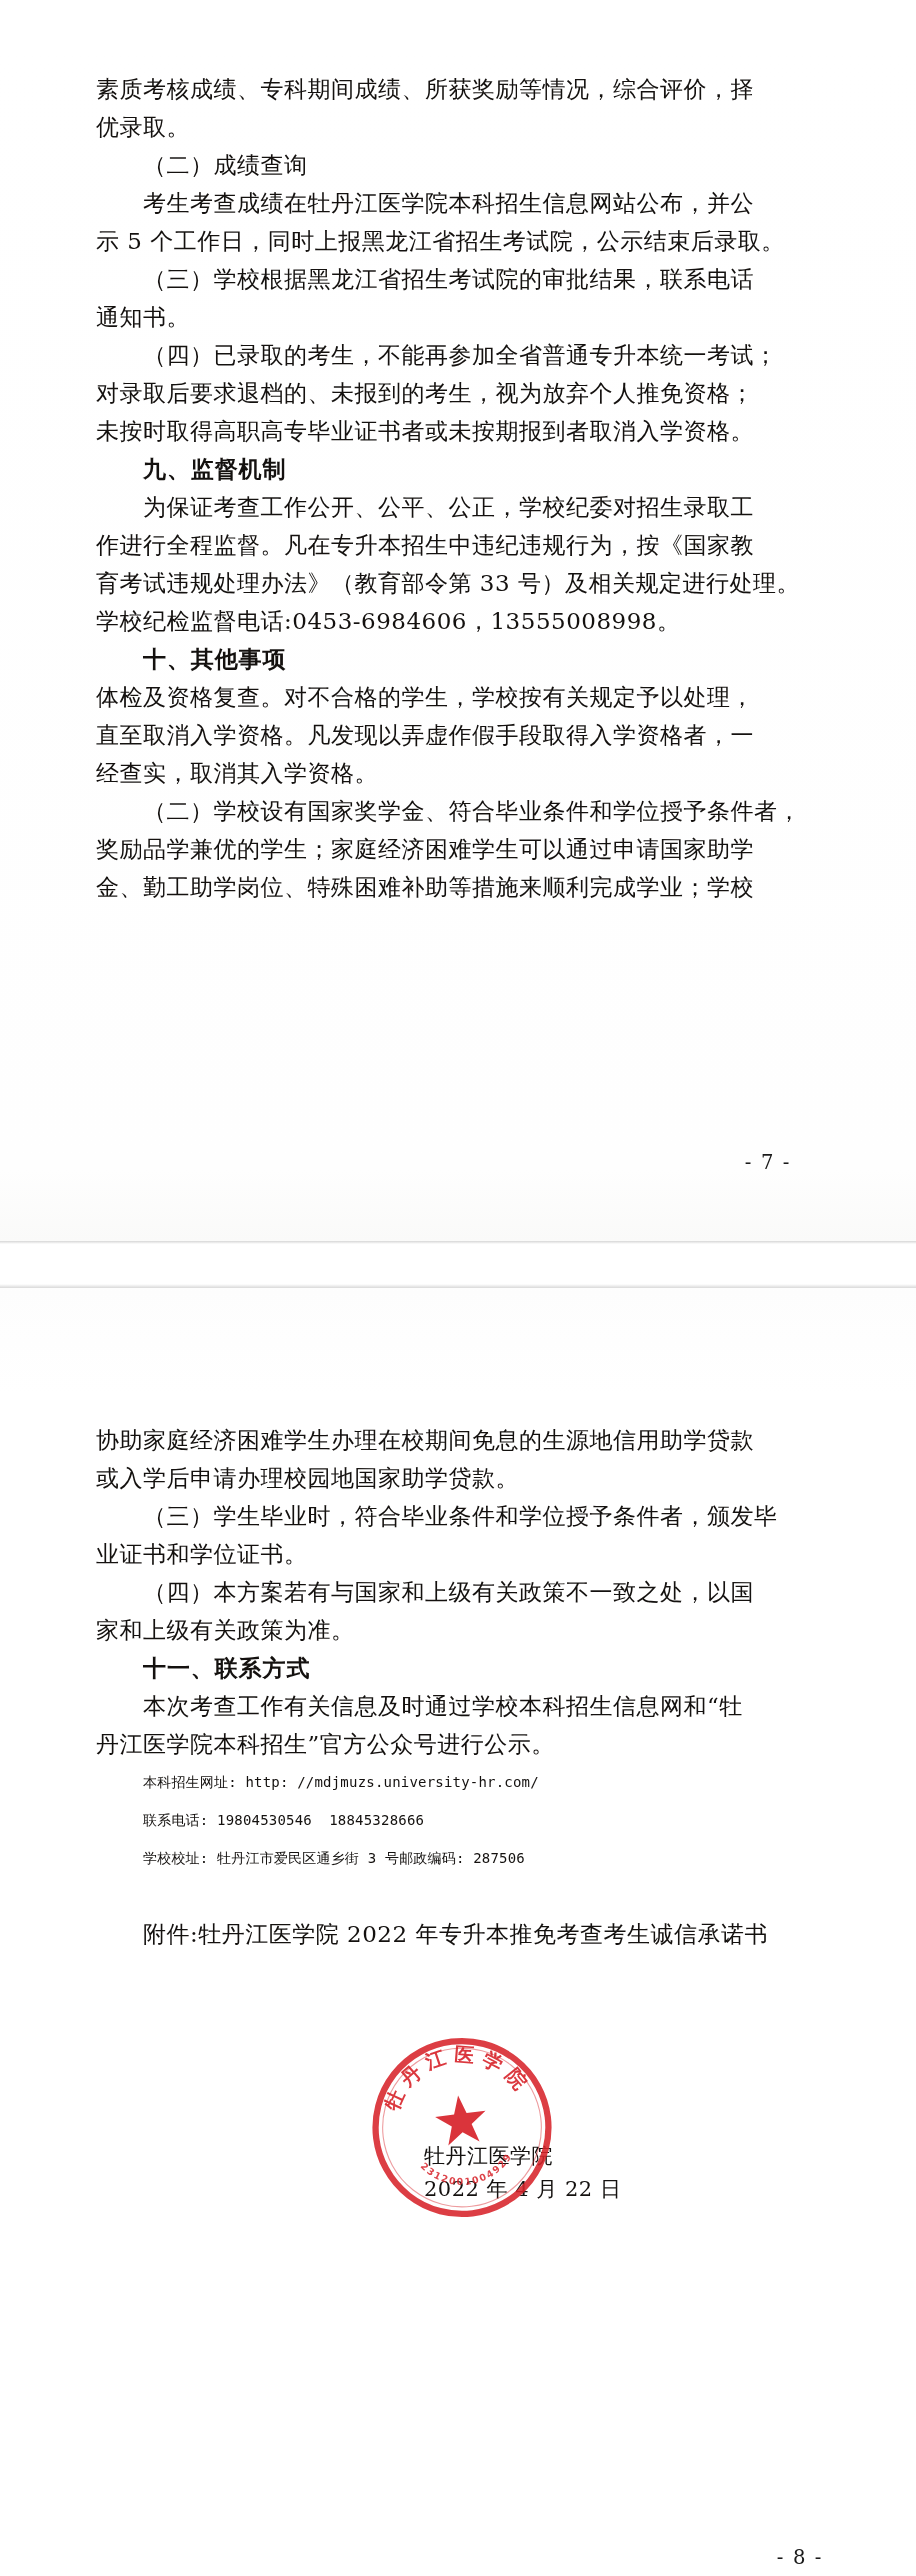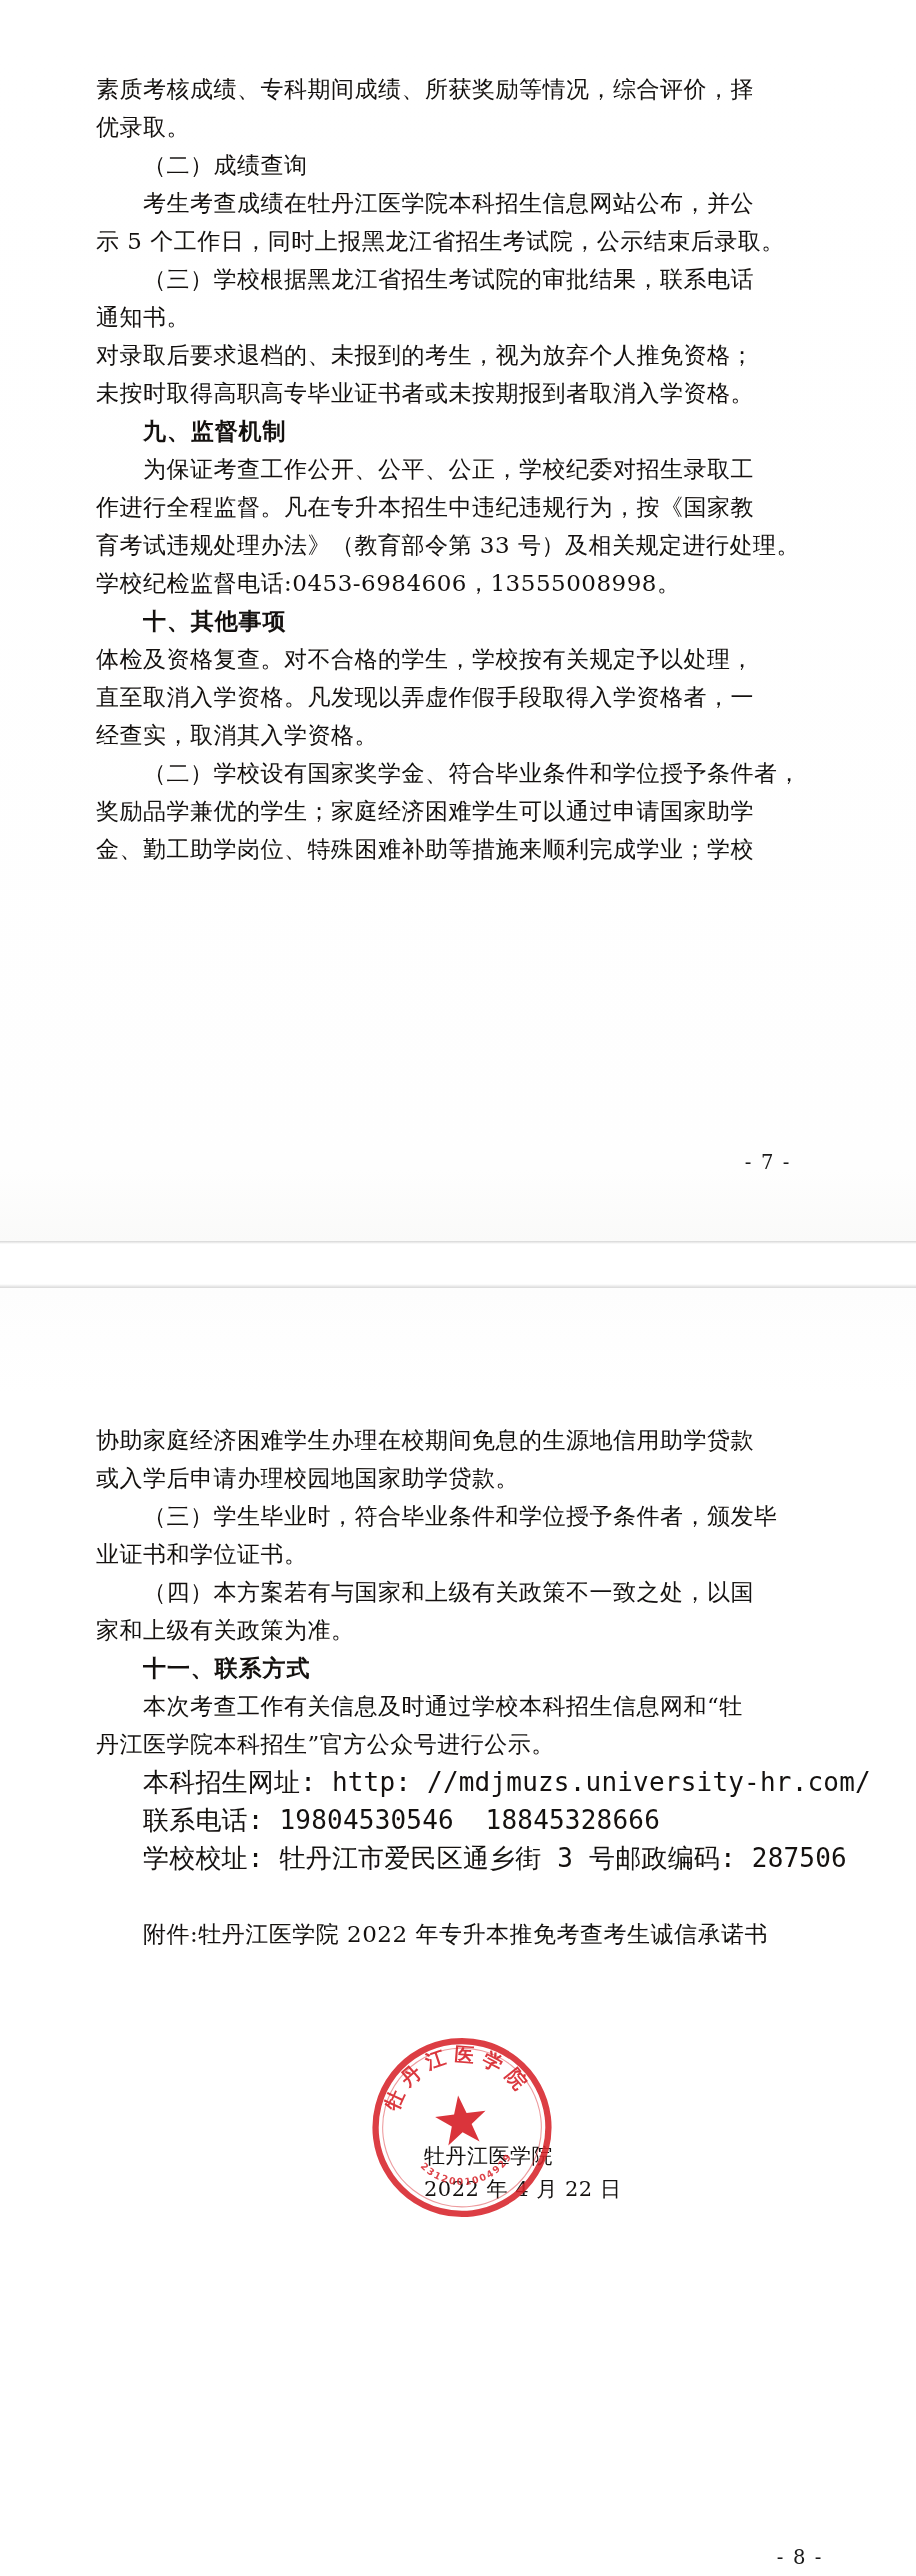--- a/index.html
+++ b/index.html
@@ -77,21 +77,21 @@
     text-indent: 47px;
   }
   .ln.head {
     font-weight: 700;
     text-indent: 47px;
     letter-spacing: 0.9px;
   }
   .ln.mono {
     font-family: "DejaVu Sans Mono", "Liberation Mono", monospace;
     letter-spacing: 0.2px;
-    font-size: 26px;
+    font-size: 14px;
   }
   .blank {
     height: 38px;
   }
   
   .page-num {
     position: absolute;
     font-size: 19.6px;
     line-height: 23.5px;
     color: #1a1a1a;
@@ -120,20 +120,21 @@
 
   <div class="page page-1">
     <div class="text-col" style="top:30px;">
       <div class="ln">素质考核成绩、专科期间成绩、所获奖励等情况，综合评价，择</div>
       <div class="ln">优录取。</div>
       <div class="ln indent">（二）成绩查询</div>
       <div class="ln indent">考生考查成绩在牡丹江医学院本科招生信息网站公布，并公</div>
       <div class="ln">示 5 个工作日，同时上报黑龙江省招生考试院，公示结束后录取。</div>
       <div class="ln indent">（三）学校根据黑龙江省招生考试院的审批结果，联系电话</div>
       <div class="ln">通知书。</div>
+      <div class="ln indent">（四）已录取的考生，不能再参加全省普通专升本统一考试；</div>
       <div class="ln">对录取后要求退档的、未报到的考生，视为放弃个人推免资格；</div>
       <div class="ln">未按时取得高职高专毕业证书者或未按期报到者取消入学资格。</div>
       <div class="ln head">九、监督机制</div>
       <div class="ln indent">为保证考查工作公开、公平、公正，学校纪委对招生录取工</div>
       <div class="ln">作进行全程监督。凡在专升本招生中违纪违规行为，按《国家教</div>
       <div class="ln">育考试违规处理办法》（教育部令第 33 号）及相关规定进行处理。</div>
       <div class="ln">学校纪检监督电话:0453-6984606，13555008998。</div>
       <div class="ln head">十、其他事项</div>
       <div class="ln">体检及资格复查。对不合格的学生，学校按有关规定予以处理，</div>
       <div class="ln">直至取消入学资格。凡发现以弄虚作假手段取得入学资格者，一</div>

